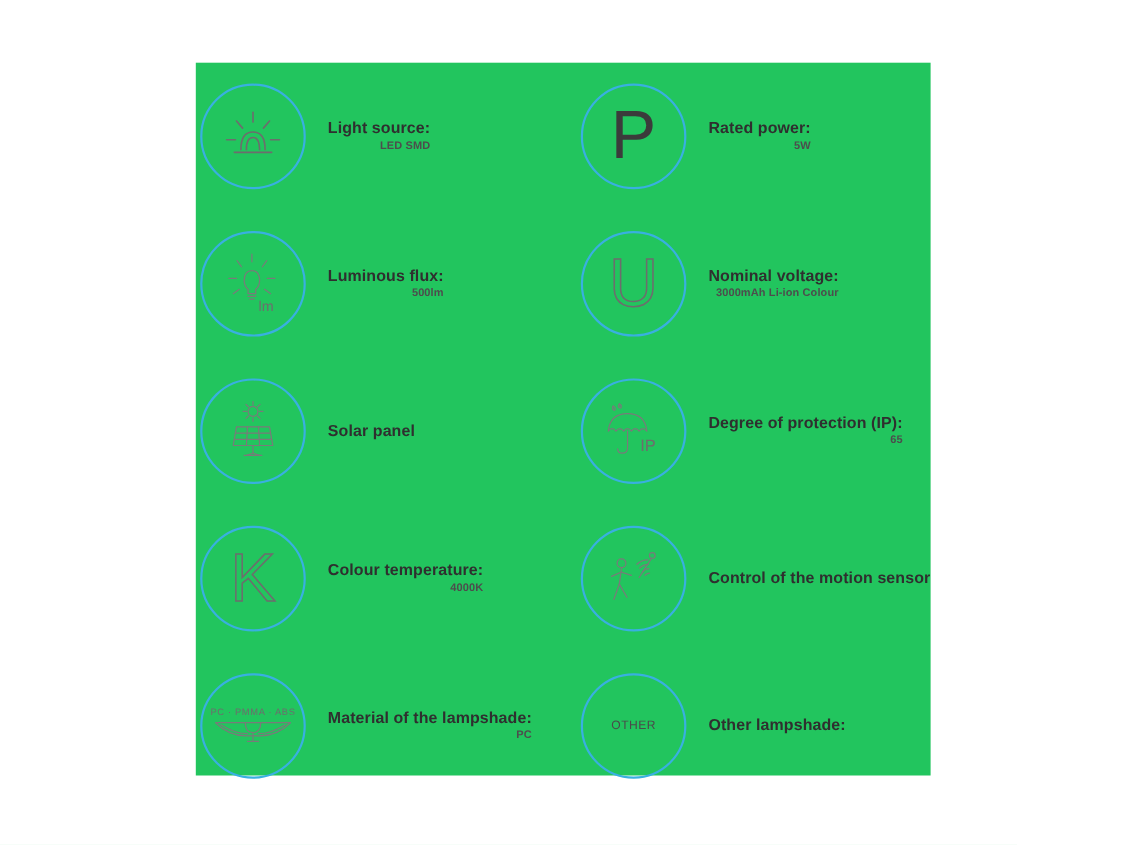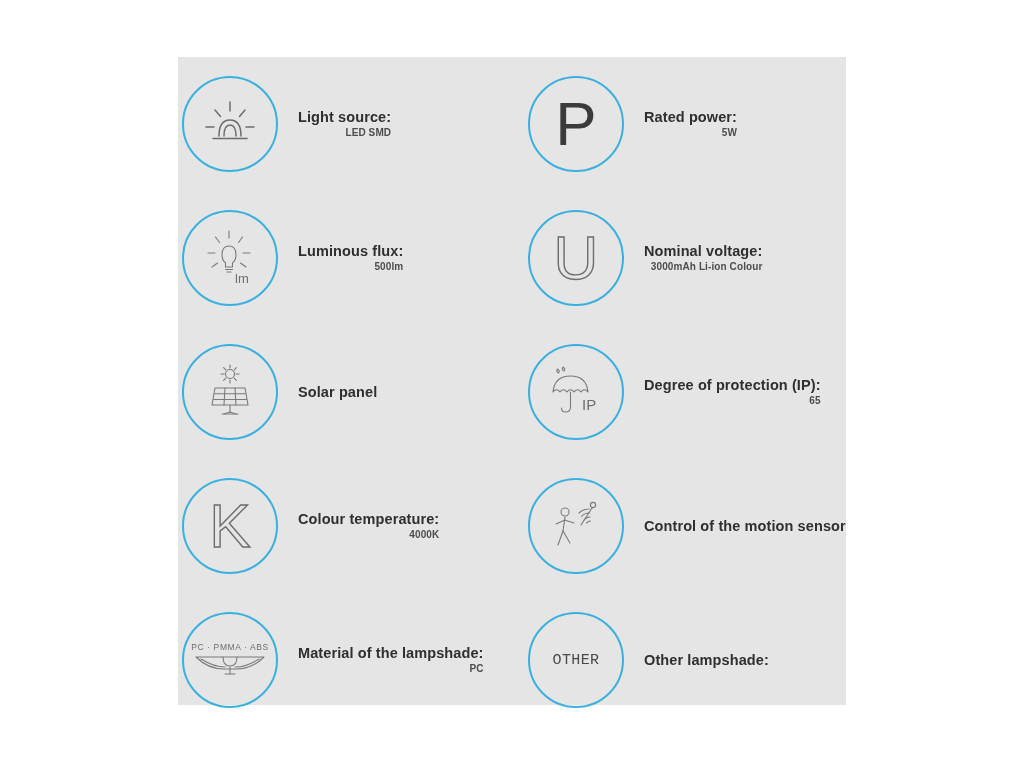--- a/index.html
+++ b/index.html
@@ -11,21 +11,21 @@
     font-family: "Liberation Sans", sans-serif;
     -webkit-font-smoothing: antialiased;
   }
 
   #spec-panel {
     position: absolute;
     left: 178px;
     top: 57px;
     width: 668px;
     height: 648px;
-    background: #e5e5e5;
+    background: #22c55e;
     box-sizing: border-box;
   }
 
   .spec-grid {
     display: grid;
     grid-template-columns: 346px 322px;
     grid-template-rows: repeat(5, 134px);
     width: 100%;
     height: 100%;
     align-content: start;
@@ -63,22 +63,22 @@
     font-weight: 400;
     letter-spacing: 0;
   }
 
   .glyph-letter.outline {
     color: transparent;
     -webkit-text-stroke: 1.4px #6d6d6d;
   }
 
   .glyph-word {
-    font-family: Liberation Mono, monospace;
-    font-size: 15px;
+    font-family: Liberation Sans, sans-serif;
+    font-size: 11px;
     color: #4a4a4a;
     letter-spacing: 0.4px;
   }
 
   .spec-text {
     margin-left: 20px;
     max-width: 215px;
   }
 
   .spec-label {

